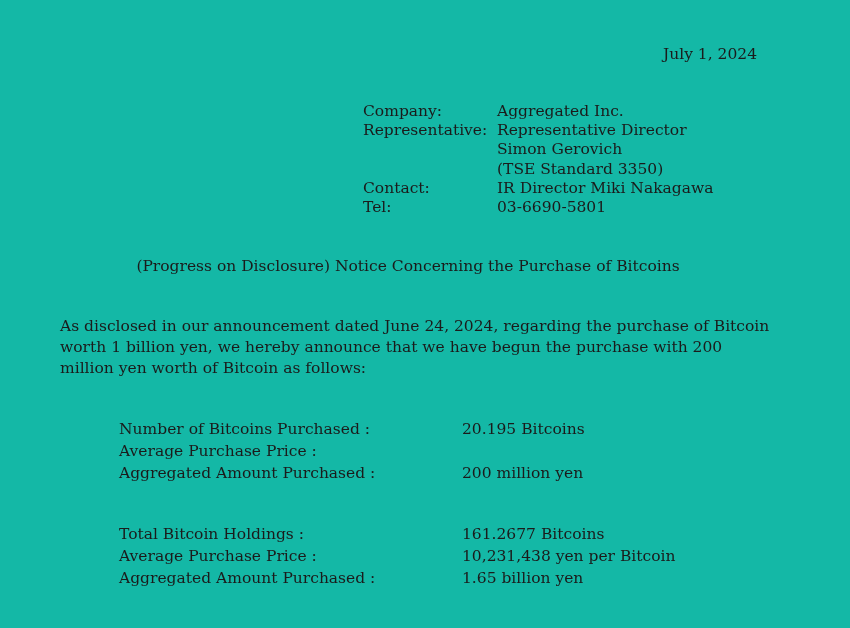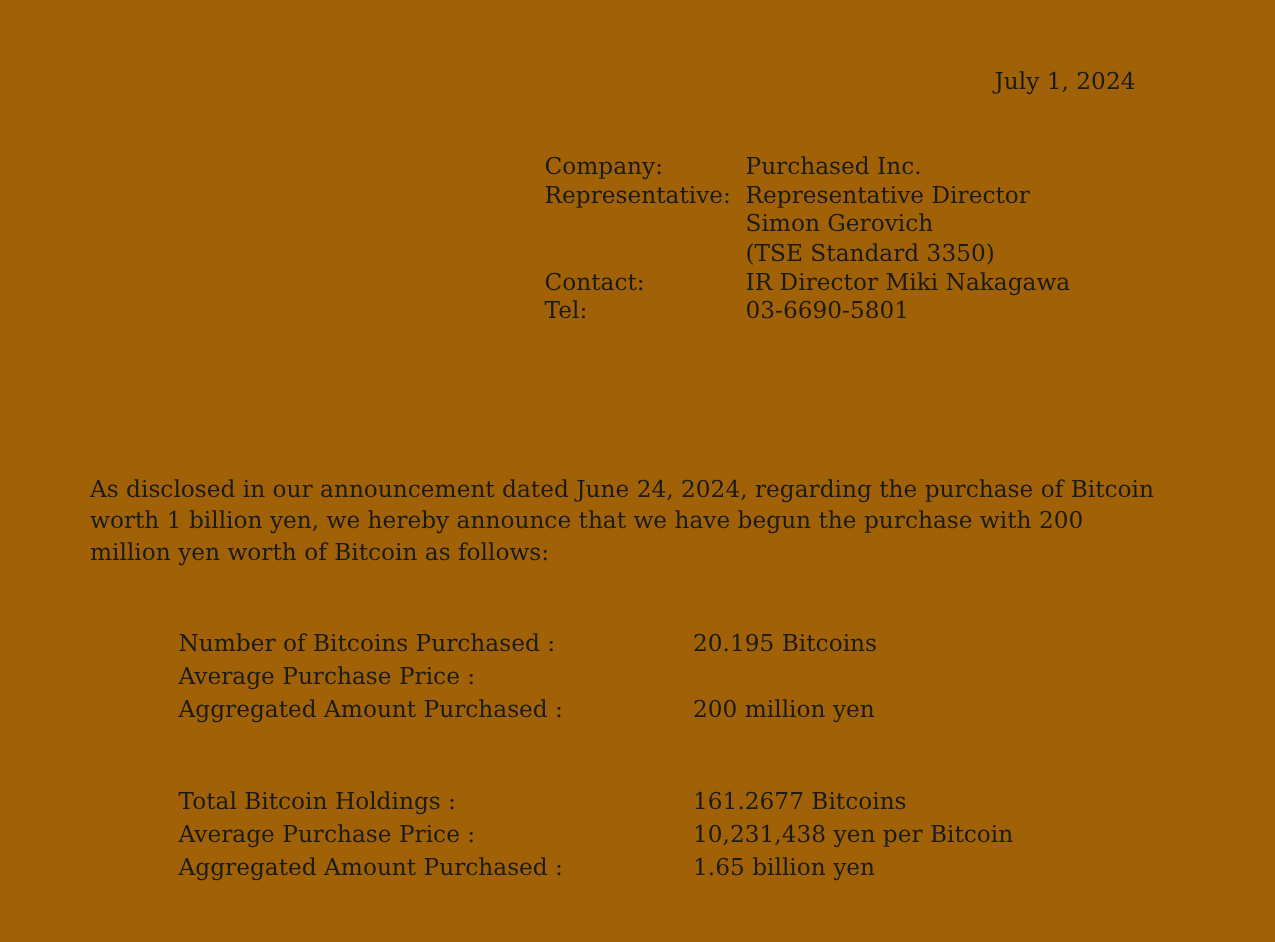--- a/index.html
+++ b/index.html
@@ -13,21 +13,21 @@
       height: 628px;
       position: relative;
       overflow: hidden;
       font-family: "DejaVu Serif", "Liberation Serif", serif;
       font-size: 15.5px;
       color: #1b1b1b;
     }
     .page {
       position: absolute;
       inset: 0;
-      background: #a16207;
+      background: #14b8a6;
     }
     .date-line {
       position: absolute;
       top: 45px;
       left: 0;
       width: 757px;
       text-align: right;
       white-space: nowrap;
     }
     .salutation {
@@ -85,21 +85,21 @@
 <body>
 
 <div class="page">
 
   <div class="date-line">July 1, 2024</div>
 
 
   <div class="company-block">
     <div class="company-row">
       <span class="label">Company:</span>
-      <span class="value">Purchased Inc.</span>
+      <span class="value">Aggregated Inc.</span>
     </div>
     <div class="company-row">
       <span class="label">Representative:</span>
       <span class="value">Representative Director</span>
     </div>
     <div class="company-row">
       <span class="label"></span>
       <span class="value">Simon Gerovich</span>
     </div>
     <div class="company-row">
@@ -109,20 +109,21 @@
     <div class="company-row">
       <span class="label">Contact:</span>
       <span class="value">IR Director Miki Nakagawa</span>
     </div>
     <div class="company-row">
       <span class="label">Tel:</span>
       <span class="value">03-6690-5801</span>
     </div>
   </div>
 
+  <div class="doc-title">(Progress on Disclosure) Notice Concerning the Purchase of Bitcoins</div>
 
   <div class="body-paragraph">
     <div class="par-line">As disclosed in our announcement dated June 24, 2024, regarding the purchase of Bitcoin</div>
     <div class="par-line">worth 1 billion yen, we hereby announce that we have begun the purchase with 200</div>
     <div class="par-line">million yen worth of Bitcoin as follows:</div>
   </div>
 
   <div class="data-list first">
     <div class="data-row">
       <span class="label">Number of Bitcoins Purchased :</span>

